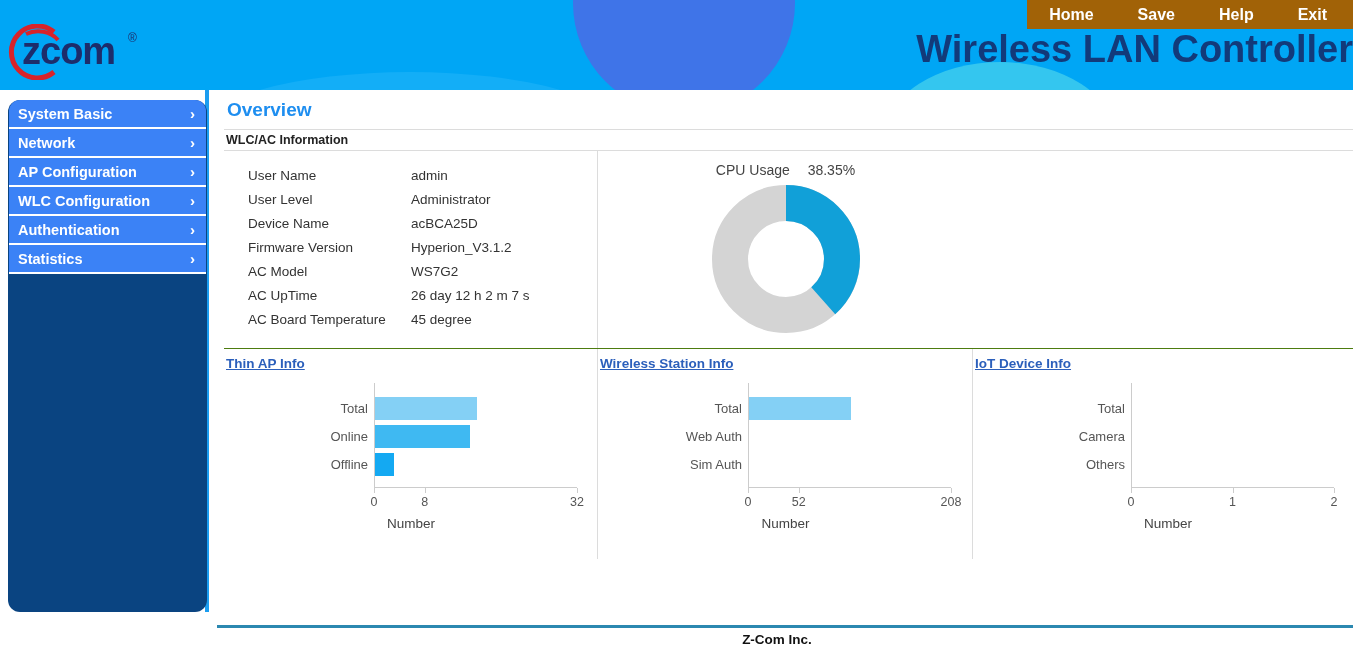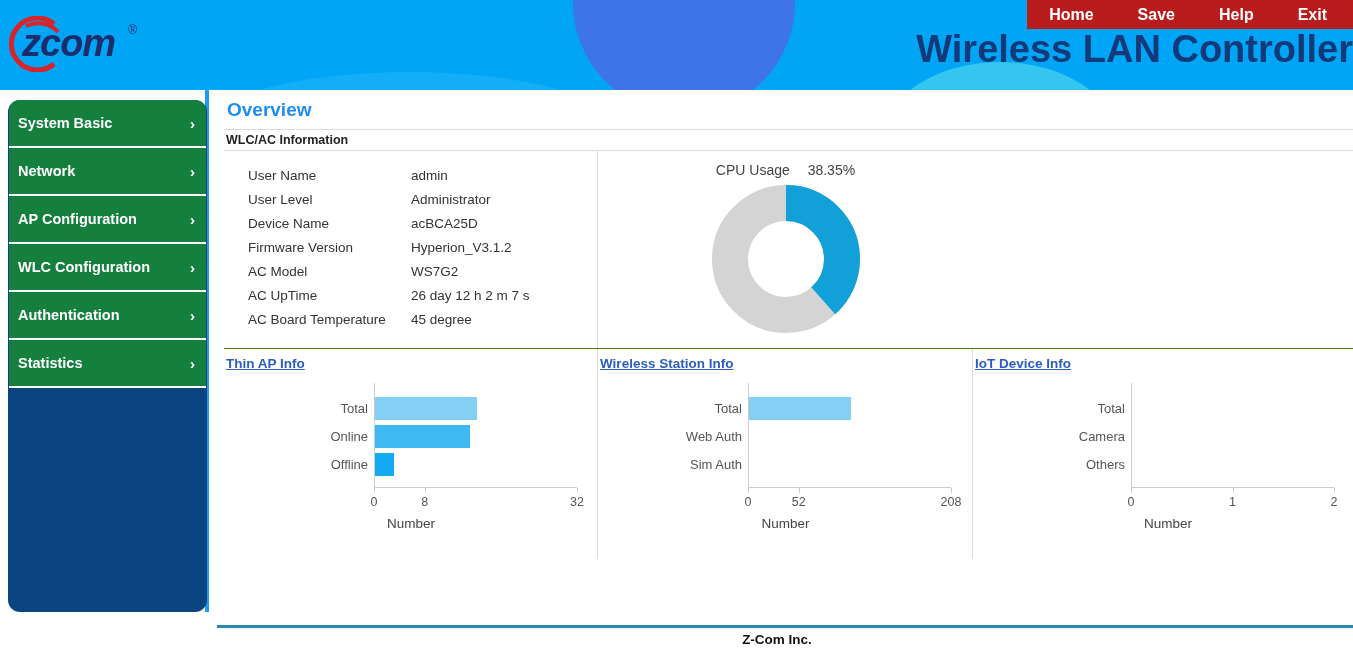--- a/index.html
+++ b/index.html
@@ -54,32 +54,31 @@
     font-size: 38px;
     font-weight: bold;
     color: #123a7a;
     letter-spacing: 0px;
     z-index: 4;
   }
 
   
   .logo {
     position: absolute;
-    left: 6px; top: 16px;
+    left: 6px; top: 24px;
     width: 200px; height: 56px;
     z-index: 5;
-    font-style: italic;
   }
 
   
   .topnav {
     position: absolute;
     right: 0; top: 0;
     height: 29px;
-    background: #b91c1c;
+    background: #a16207;
     display: flex;
     align-items: center;
     z-index: 10;
     padding-right: 4px;
   }
   .topnav-item {
     color: #ffffff;
     font-size: 16px;
     font-weight: bold;
     padding: 0 22px;
@@ -93,23 +92,23 @@
     position: absolute;
     left: 8px; top: 100px;
     width: 199px;
     height: 512px;
     background: #0a4481;
     border-radius: 12px;
     z-index: 3;
   }
   .side-item {
     position: relative;
-    height: 48px;
+    height: 29px;
     margin: 0 1px;
-    background: #15803d;
+    background: #3b82f6;
     border-bottom: 2px solid #ffffff;
     display: flex;
     align-items: center;
     cursor: pointer;
     box-sizing: border-box;
   }
   .side-item:first-child {
     border-top-left-radius: 11px;
     border-top-right-radius: 11px;
   }

